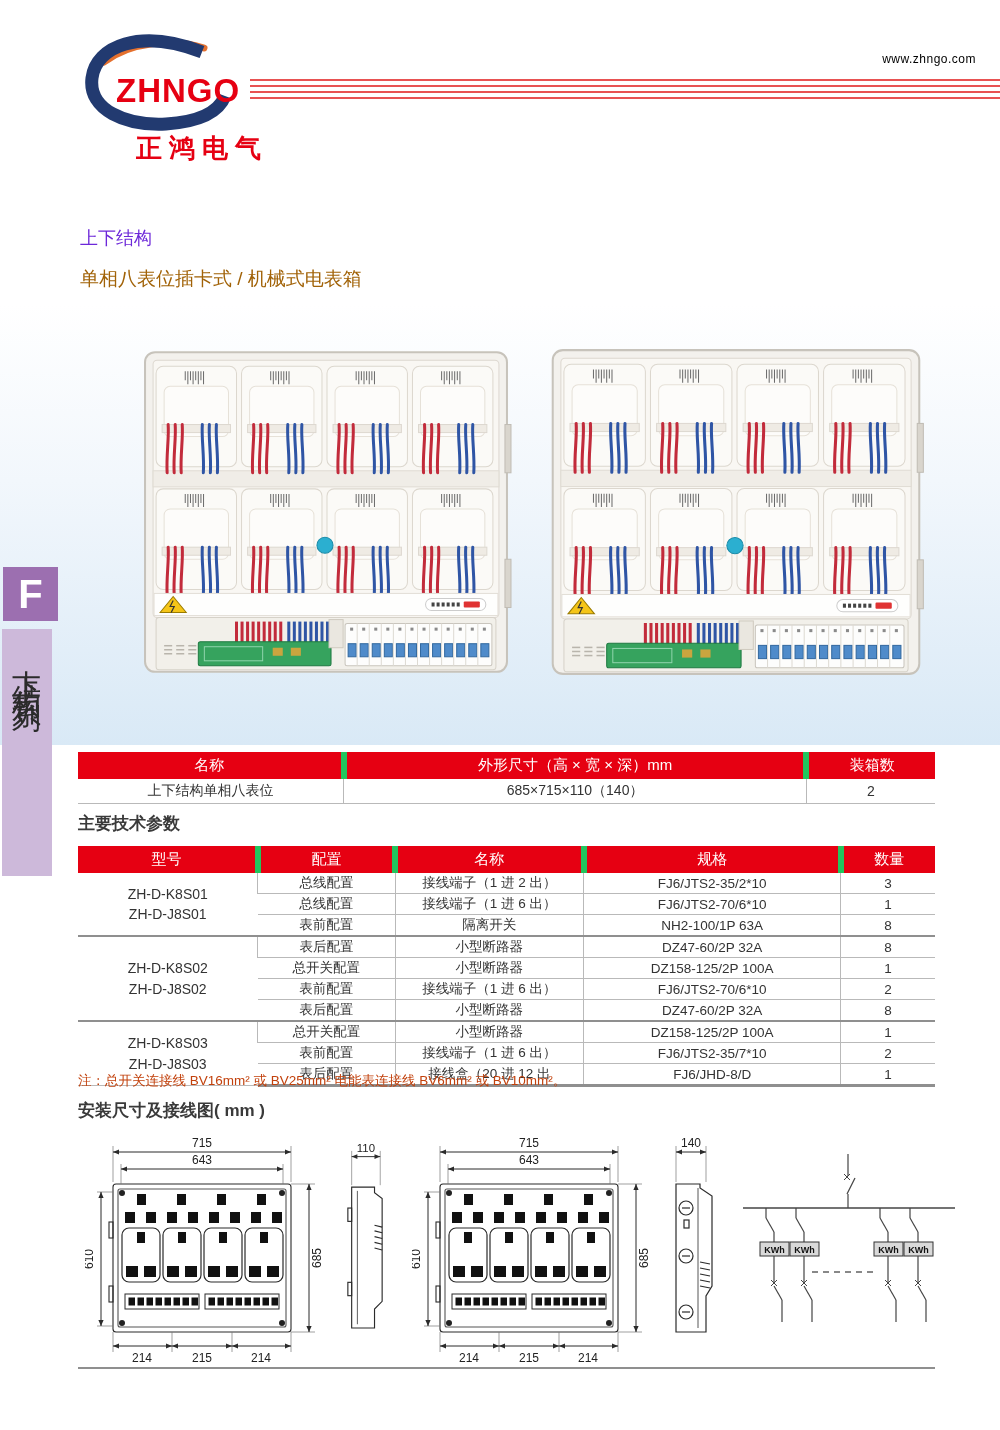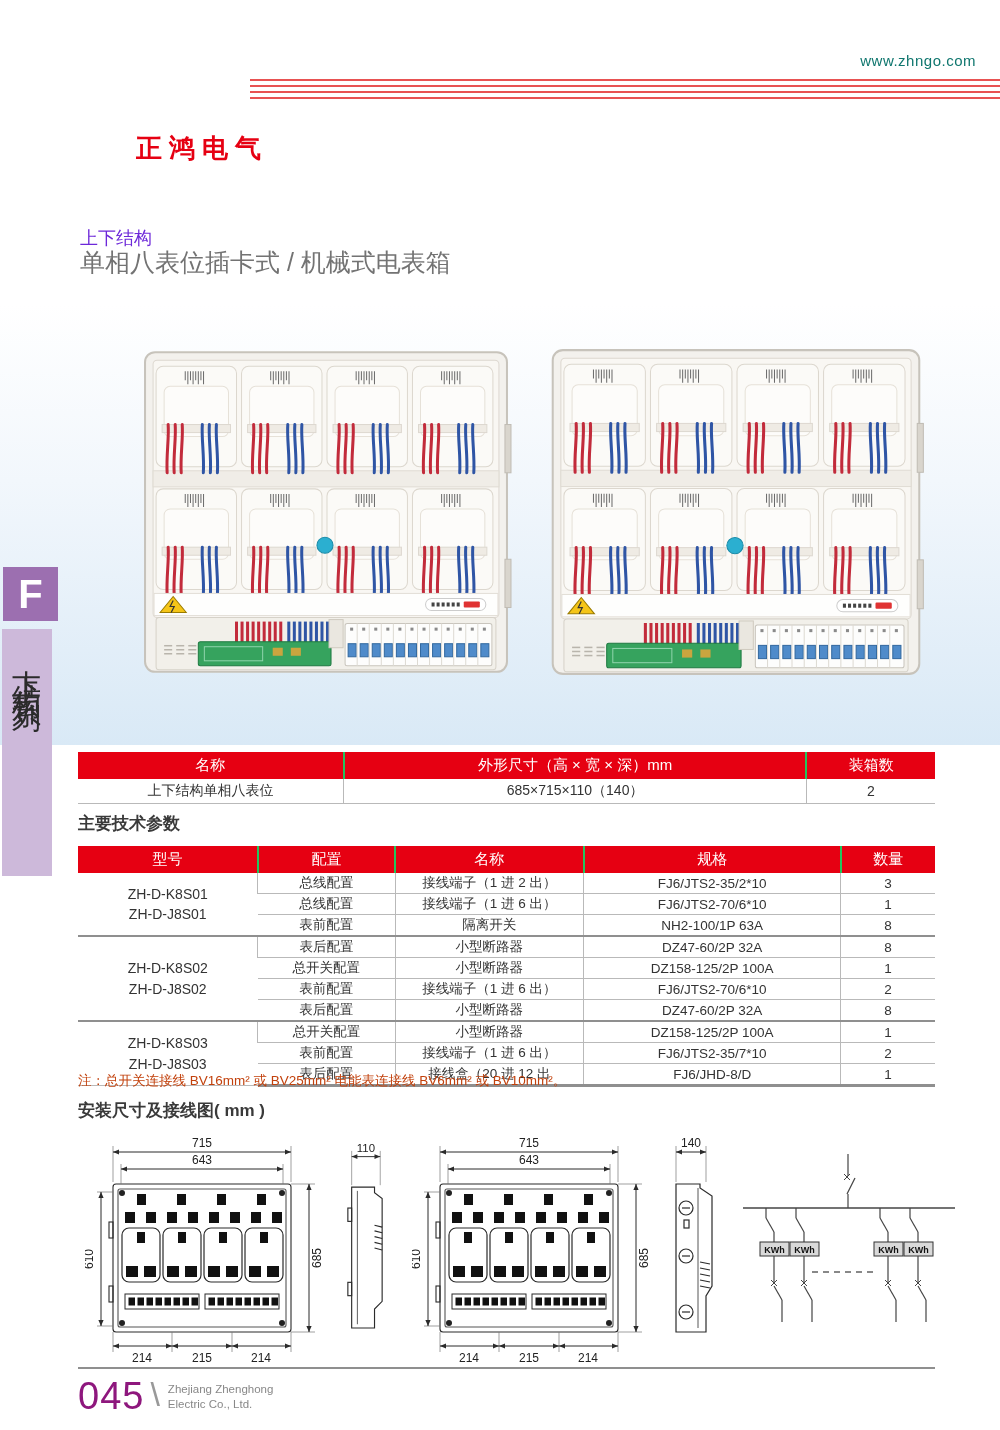--- a/index.html
+++ b/index.html
@@ -2,49 +2,49 @@
 <html><head>
 <meta charset="utf-8">
 <style>
   html,body{margin:0;padding:0;background:#e9e9e9;}
   body{font-family:"Liberation Sans","DejaVu Sans",sans-serif;}
   .page{position:relative;width:1000px;height:1430px;background:#ffffff;overflow:hidden;margin:0 auto;}
 
   
   .logo-wrap{position:absolute;left:68px;top:34px;width:200px;height:100px;}
   .logo-cn{position:absolute;left:136px;top:131px;font-size:26px;font-weight:700;color:#e60012;letter-spacing:7px;white-space:nowrap;}
-  .website{position:absolute;top:52px;right:24px;font-size:15px;color:#0f766e;letter-spacing:.5px;}
+  .website{position:absolute;top:52px;right:24px;font-size:12px;color:#000000;letter-spacing:.5px;}
   .redlines{position:absolute;left:250px;right:0;top:79px;}
   .redlines div{height:2px;background:#e85252;margin-bottom:4px;}
 
   
   .model-title{position:absolute;left:78px;top:176px;font-size:34px;font-weight:600;color:#e60012;letter-spacing:.5px;}
   .sub1{position:absolute;left:80px;top:226px;font-size:18px;color:#6d28d9;}
-  .sub2{position:absolute;left:80px;top:246px;font-size:25px;color:#737373;}
+  .sub2{position:absolute;left:80px;top:266px;font-size:19px;color:#a16207;}
 
   
   .blue-band{position:absolute;left:0;right:0;top:304px;height:441px;background:linear-gradient(180deg,#ffffff 0%,#f2f7fc 40%,#d9e9f6 100%);}
   .photo1{position:absolute;left:140px;top:346px;width:372px;height:332px;}
   .photo2{position:absolute;left:546px;top:344px;width:380px;height:336px;}
 
   
   .side-badge{position:absolute;left:3px;top:567px;width:55px;height:54px;background:#9c6fb0;color:#fff;
     font-size:40px;font-weight:700;display:flex;align-items:center;justify-content:center;}
   .side-strip{position:absolute;left:2px;top:629px;width:50px;height:247px;background:#cdb9da;
     display:flex;align-items:flex-start;justify-content:center;}
   .side-strip .vtext{writing-mode:vertical-rl;text-orientation:upright;font-size:29px;color:#2b2b2b;
     letter-spacing:7px;margin-top:18px;font-weight:500;}
 
   
   .content{position:absolute;left:78px;width:857px;}
   .size-table-pos{top:752px;}
   .tech-title{position:absolute;left:78px;top:812px;font-size:17px;font-weight:600;color:#3a3a3a;}
   .tech-table-pos{top:846px;}
   table.tbl{width:100%;border-collapse:collapse;table-layout:fixed;}
-  table.tbl th{background:#e60012;color:#fff;font-weight:400;font-size:15px;padding:4px 0;border-left:2px solid #22c55e;}
+  table.tbl th{background:#e60012;color:#fff;font-weight:400;font-size:15px;padding:4px 0;border-left:6px solid #22c55e;}
   table.tbl th:first-child{border-left:none;}
   table.tbl td{border-bottom:1px solid #b9b9b9;border-left:1px solid #b9b9b9;text-align:center;
     font-size:14px;color:#333;padding:3px 2px;background:#fff;}
   table.tbl td:first-child{border-left:none;}
   table.tech td{font-size:13.5px;padding:1px 2px;}
   table.tech td.model-cell{font-size:14px;line-height:1.45;}
   table.tech tr.grp-start td{border-top:2px solid #8f8f8f;}
   table.tech tr.last-row td{border-bottom:3px solid #8f8f8f;}
 
   .note{position:absolute;left:78px;top:1072px;font-size:13.5px;color:#c2410c;}
@@ -63,20 +63,27 @@
   .footer{position:absolute;left:78px;top:1377px;display:flex;align-items:flex-start;}
   .page-num{font-size:38px;color:#8e177d;font-weight:500;letter-spacing:1px;line-height:1;}
   .foot-slash{font-size:34px;color:#999;font-weight:300;margin:0 8px 0 6px;line-height:1;}
   .company{font-size:11.5px;color:#888;line-height:1.3;margin-top:5px;}
 </style>
 </head>
 <body>
 
 <div class="page">
 
+  <div class="logo-wrap">
+    <svg width="200" height="100" viewBox="0 0 200 100">
+      <path d="M36 28 C 62 8, 104 4, 136 14" stroke="#e4702e" stroke-width="7" fill="none" stroke-linecap="round"></path>
+      <path d="M134 18 C 72 -6, 28 12, 24 44 C 20 76, 58 92, 98 90 C 128 88, 150 80, 157 62" stroke="#223a70" stroke-width="13" fill="none"></path>
+      <text x="48" y="68" font-size="33" font-weight="bold" fill="#e60012" letter-spacing="1">ZHNGO</text>
+    </svg>
+  </div>
   <div class="logo-cn">正鸿电气</div>
   <div class="redlines">
     <div></div>
       <div></div>
       <div></div>
       <div></div>
   </div>
   <div class="website">www.zhngo.com</div>
 
   <div class="sub1">上下结构</div>
@@ -981,22 +988,14 @@
           <text x="190.5" y="106.5" font-size="9" font-weight="bold" text-anchor="middle" fill="#111" font-family="Liberation Sans,DejaVu Sans,sans-serif">KWh</text>
           <line x1="190" y1="110" x2="190" y2="136" stroke="#444" stroke-width="1.2" fill="none"></line>
           <path d="M187 134 l6 6 M193 134 l-6 6" stroke="#444" stroke-width="1"></path>
           <line x1="190" y1="140" x2="198" y2="154" stroke="#444" stroke-width="1.2" fill="none"></line>
           <line x1="198" y1="154" x2="198" y2="176" stroke="#444" stroke-width="1.2" fill="none"></line>
         </g>
         <line x1="84" y1="126" x2="146" y2="126" stroke="#888" stroke-width="2" stroke-dasharray="6 5"></line>
       </svg></div>
 
   <div class="foot-rule"></div>
-  <div class="footer">
-    <div class="page-num">045</div>
-    <div class="foot-slash">\</div>
-    <div class="company">
-      <div>Zhejiang Zhenghong</div>
-      <div>Electric Co., Ltd.</div>
-    </div>
-  </div>
 
 </div>
 
 </body></html>

